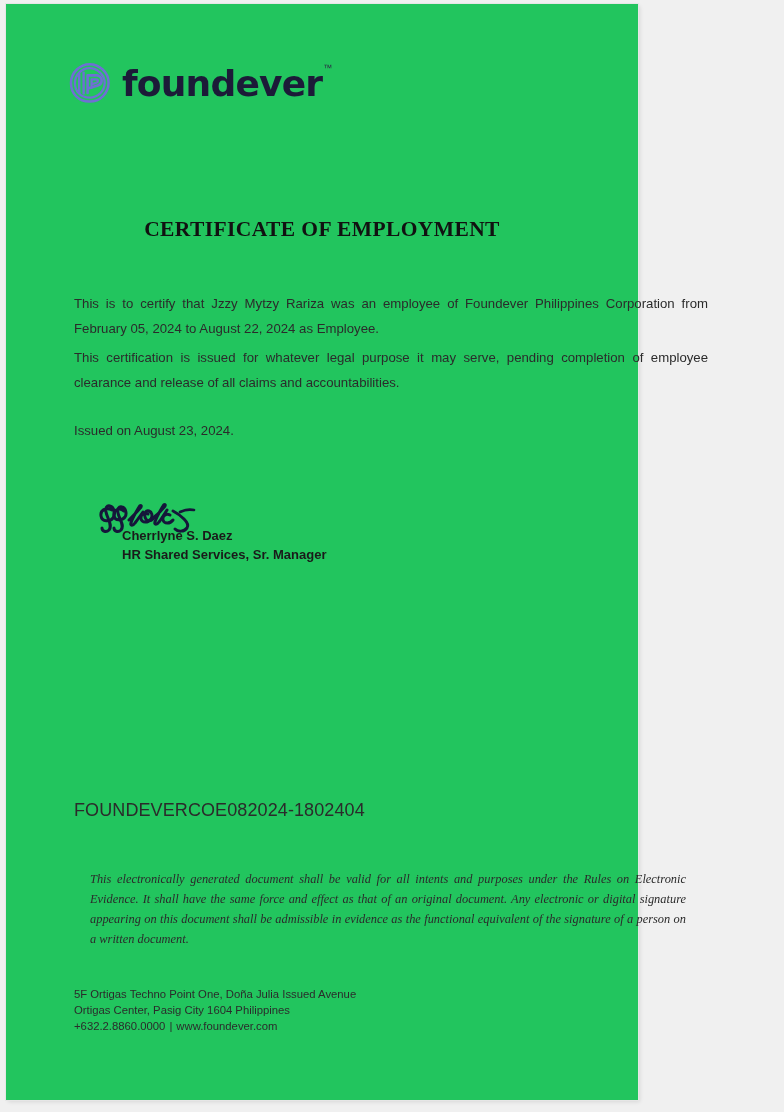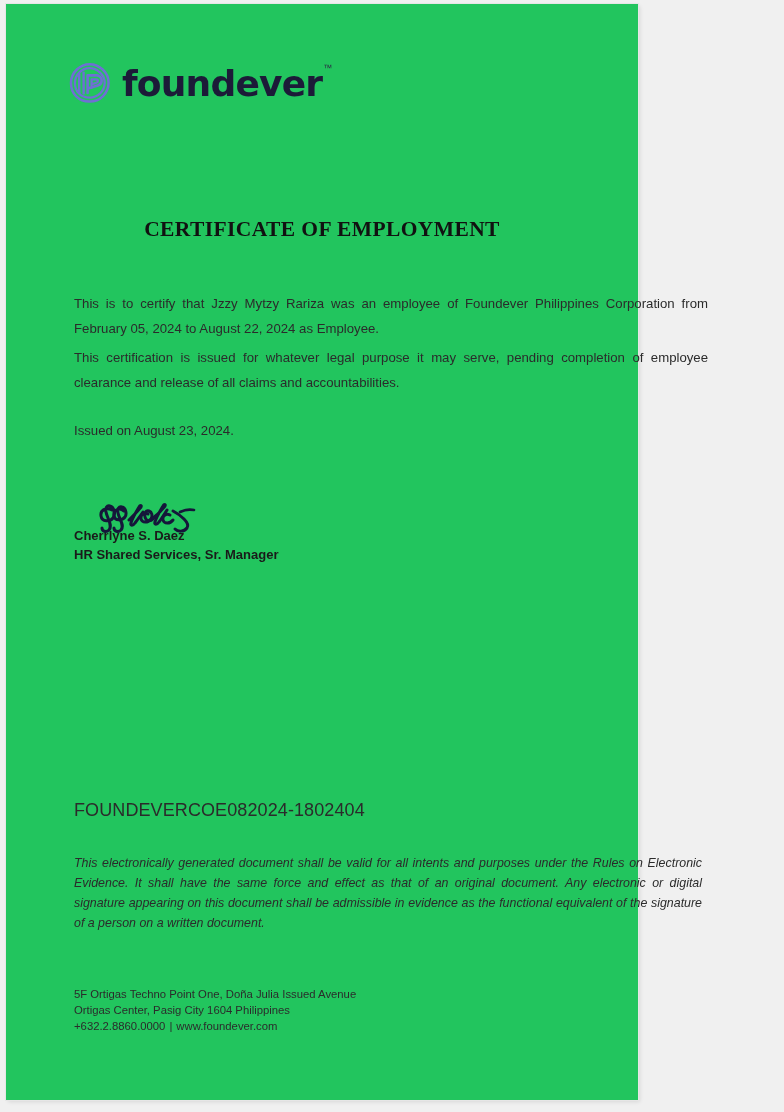--- a/index.html
+++ b/index.html
@@ -113,20 +113,21 @@
     z-index: 2;
   }
   .sig-line {
     font-family: "Liberation Sans", sans-serif;
     font-size: 13px;
     font-weight: bold;
     color: #1a1a1a;
     line-height: 19px;
     position: relative;
     z-index: 1;
+    margin-left: 48px;
   }
 
   
   #doc-reference {
     position: absolute;
     left: 68px;
     top: 796px;
     font-family: "Liberation Sans", sans-serif;
     font-size: 18px;
     color: #2b2b2b;
@@ -134,22 +135,22 @@
   }
 
   
   #disclaimer {
     position: absolute;
     left: 68px;
     top: 849px;
     width: 628px;
   }
   #disclaimer p {
-    margin: 0;
-    font-family: Liberation Sans, sans-serif;
+    margin: 16px;
+    font-family: Liberation Serif, serif;
     font-style: italic;
     font-size: 12.4px;
     line-height: 20px;
     color: #2b2b2b;
     text-align: justify;
     text-justify: inter-word;
   }
 
   
   #footer {

